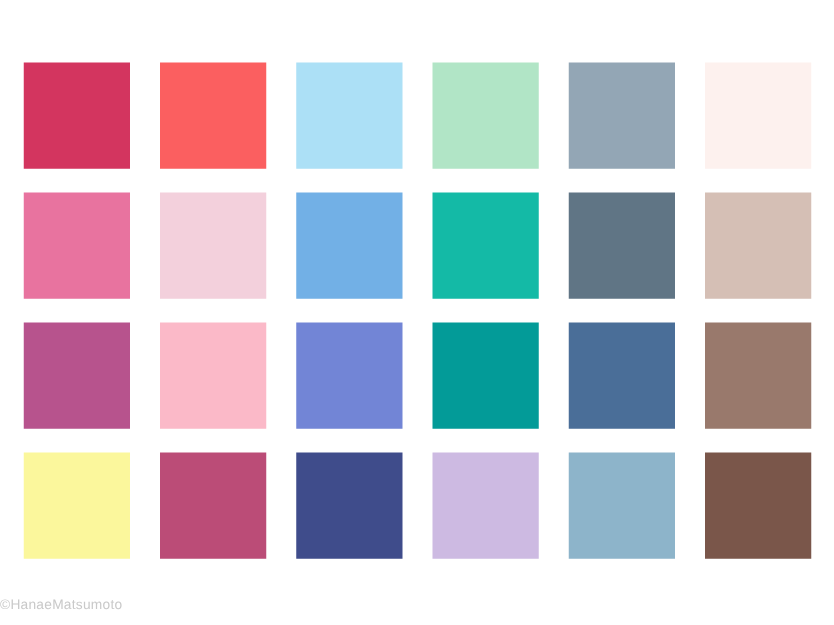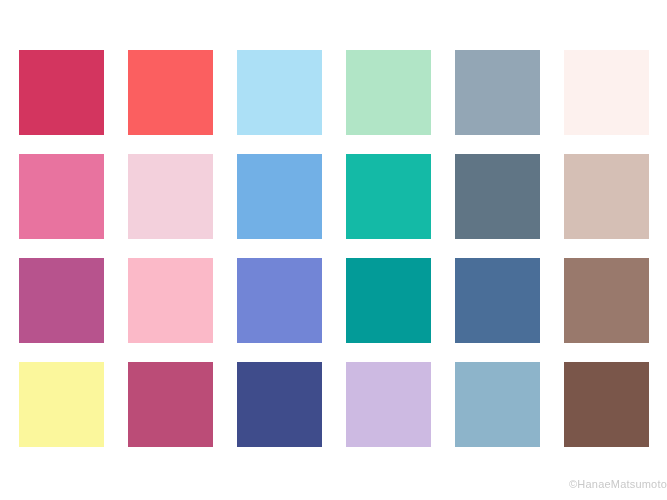--- a/index.html
+++ b/index.html
@@ -34,21 +34,21 @@
   .swatch {
     width: 85px;
     height: 85px;
     display: block;
   }
   .caption {
     position: absolute;
     left: 0;
     right: 0;
     top: 478px;
-    text-align: right;
+    text-align: left;
     font-size: 11px;
     letter-spacing: 0.2px;
     color: #c9c9c9;
     font-family: "Liberation Sans", sans-serif;
     user-select: none;
   }
 </style>
 </head>
 <body style="background: rgb(255, 255, 255);">
 

